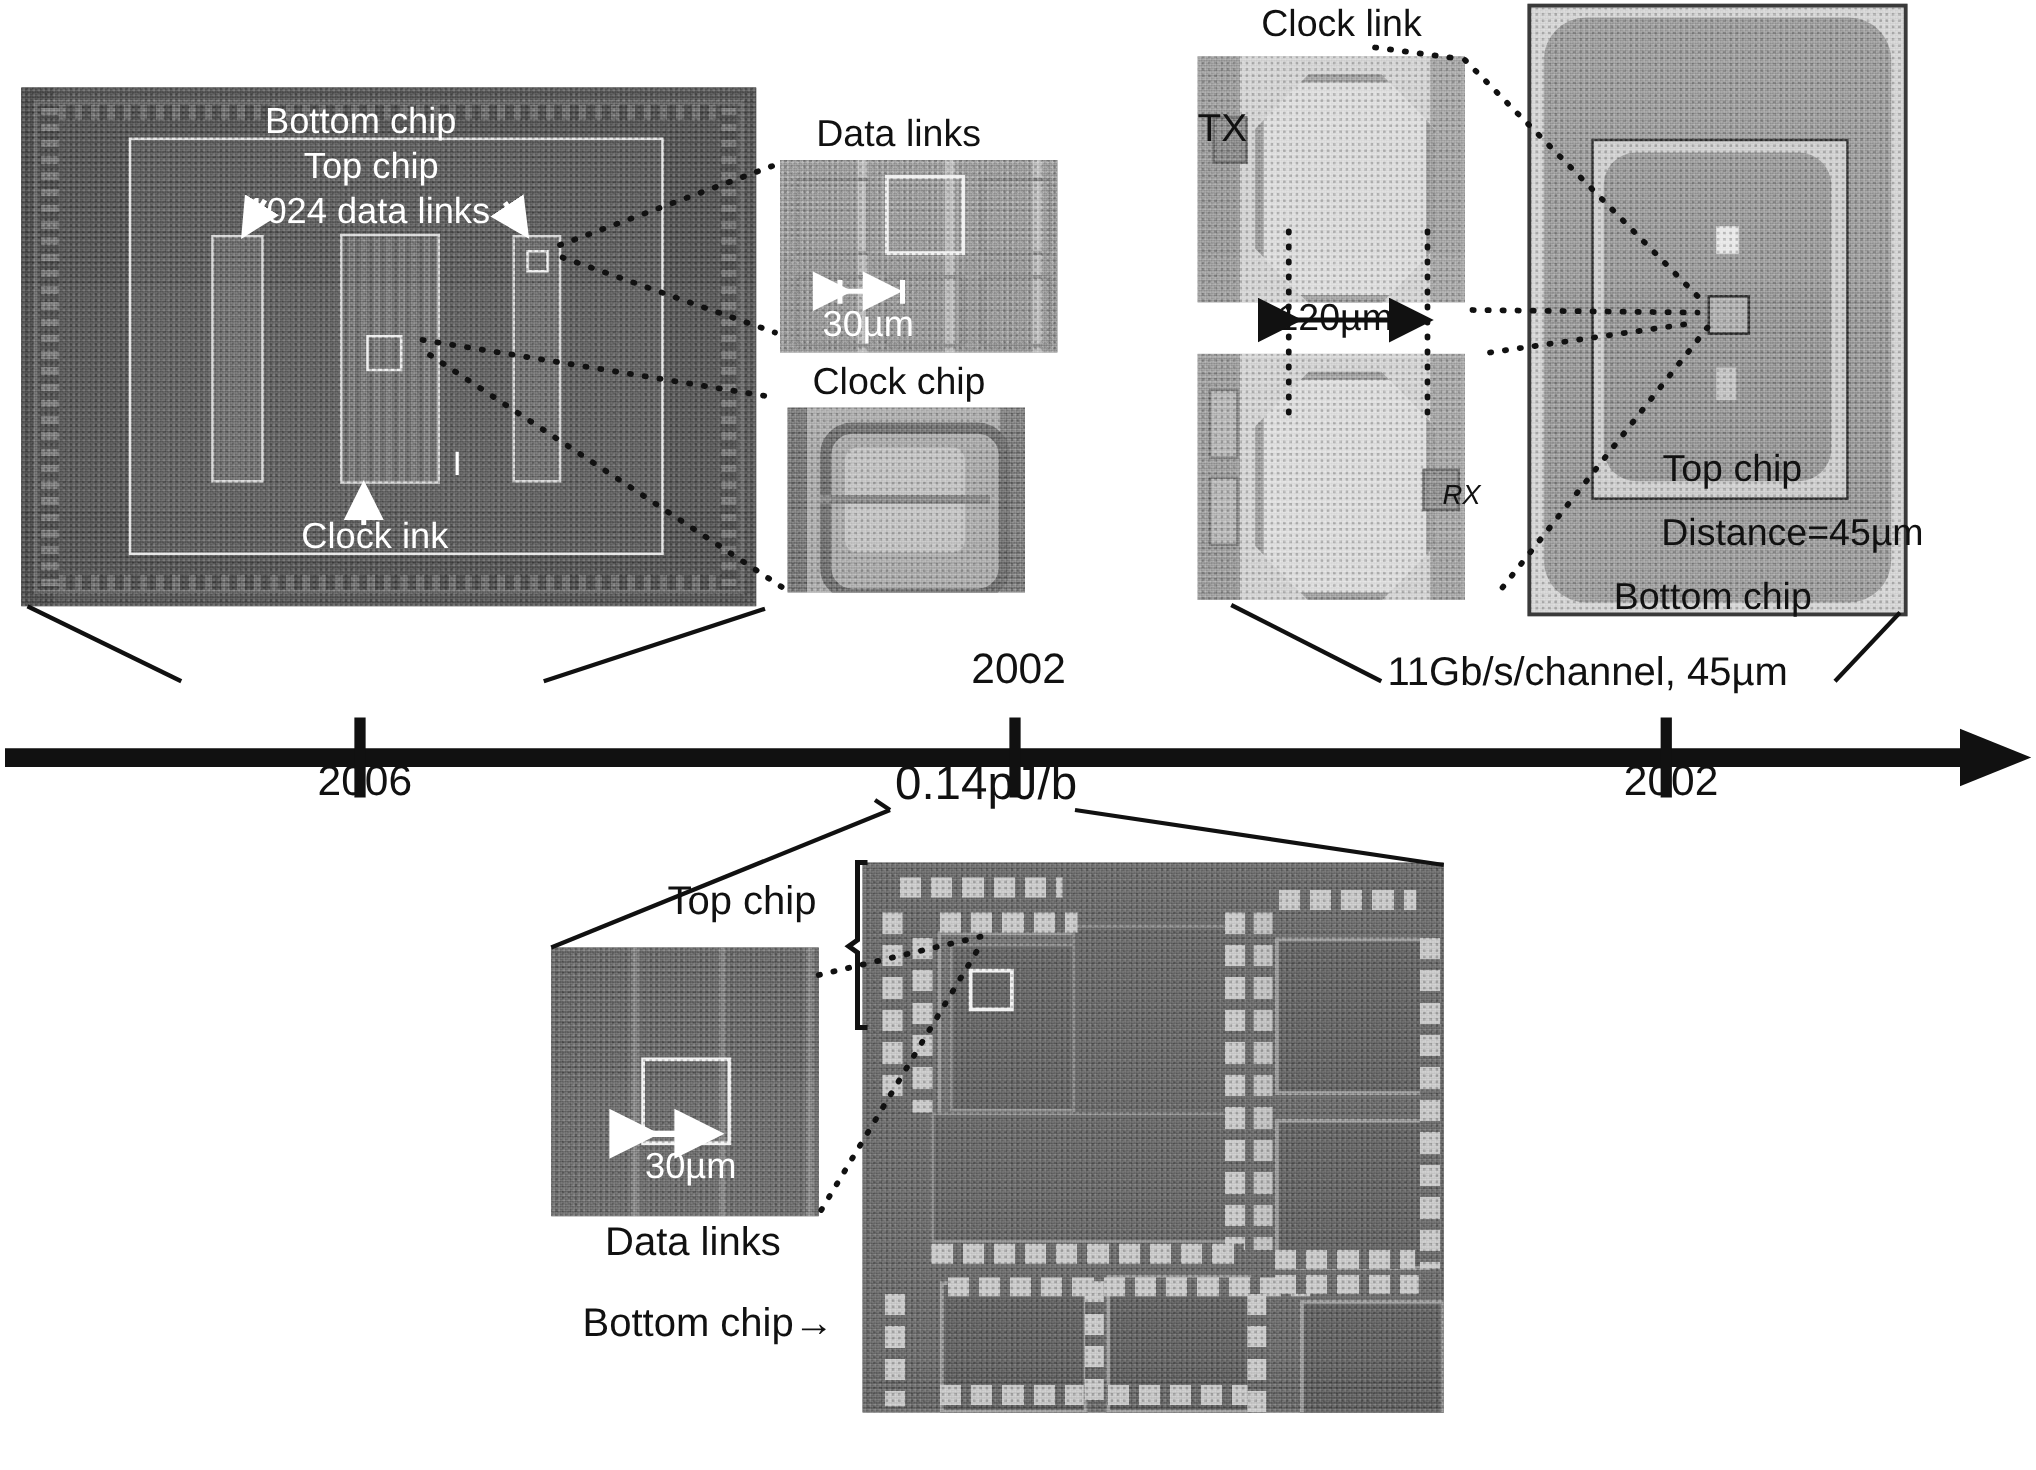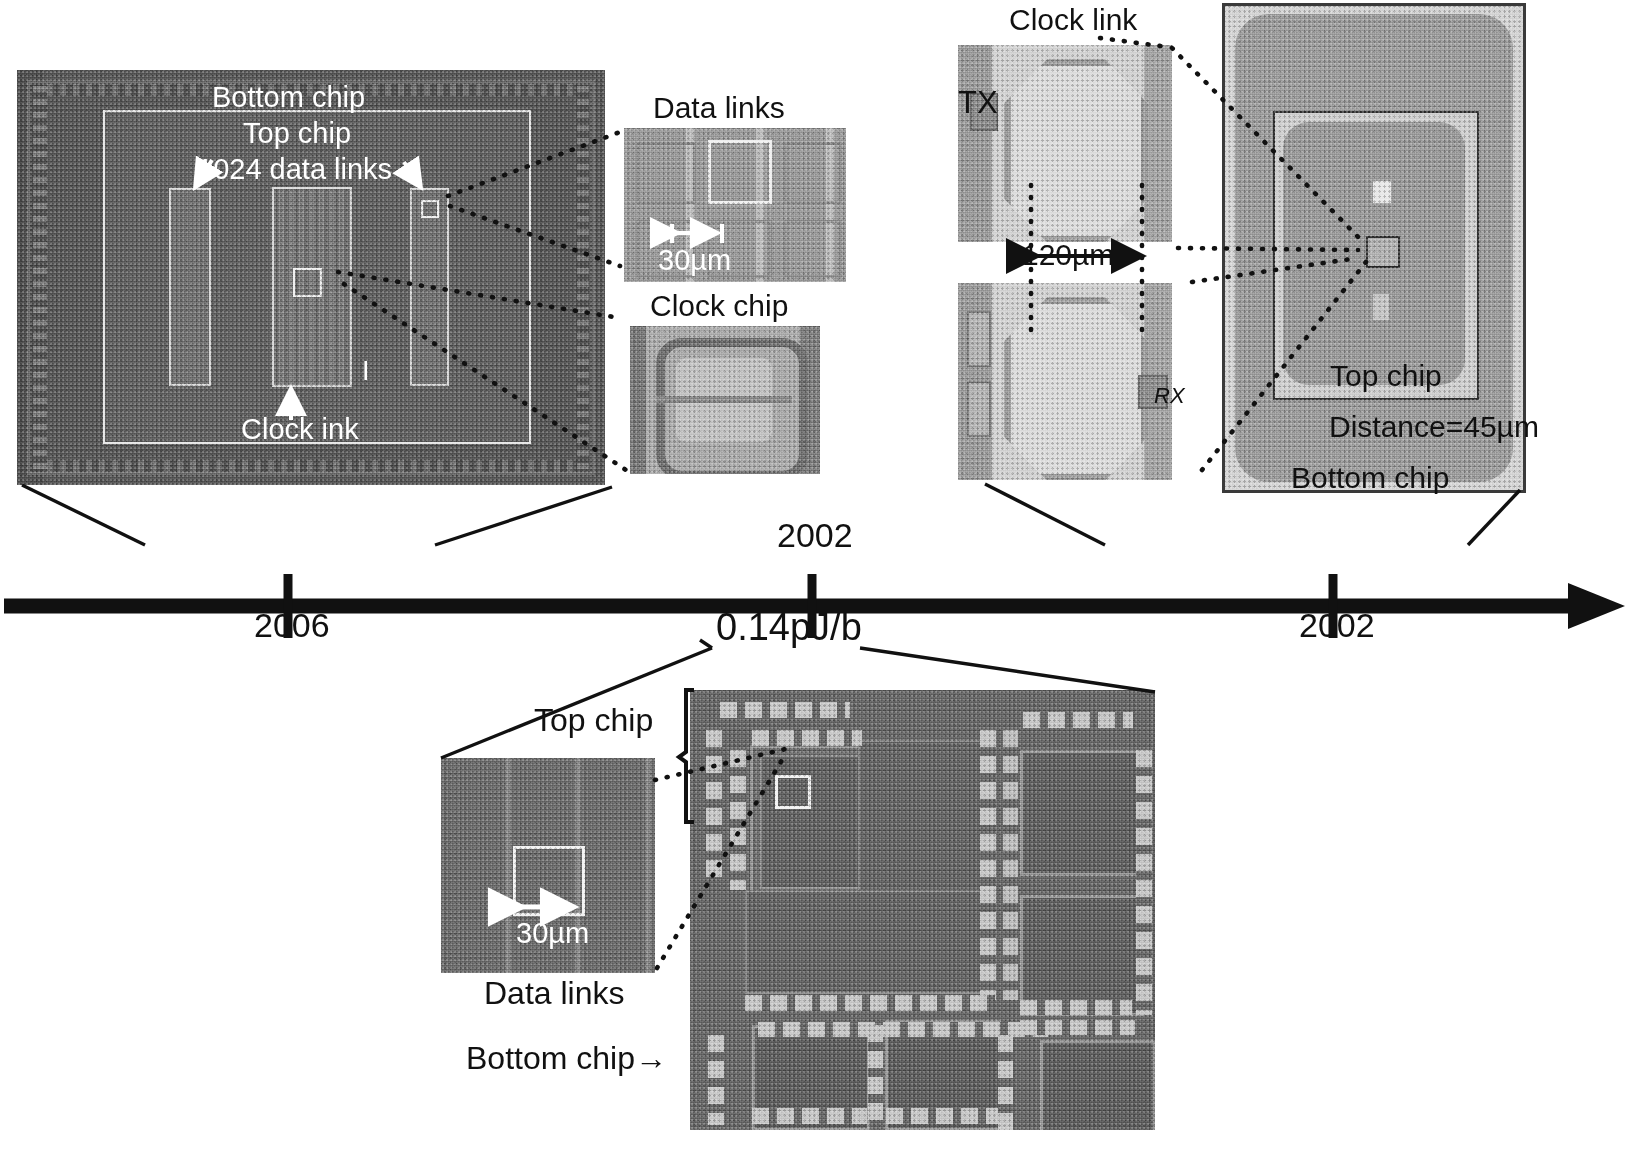--- a/index.html
+++ b/index.html
@@ -138,20 +138,21 @@
     <div style="position:absolute;left:148px;top:288px;width:16px;height:26px;background:#c6c6c6;"></div>
 
     <div style="position:absolute;left:141px;top:230px;width:30px;height:28px;border:2px solid #2e2e2e;background:#b2b2b2;"></div>
     <div class="noise"></div>
       <div class="grain"></div>
   </div>
   <div class="lbl b" style="left:1330px;top:361px;font-size:30px;z-index:5;">Top chip</div>
   <div class="lbl b" style="left:1329px;top:412px;font-size:30px;z-index:5;">Distance=45µm</div>
   <div class="lbl b" style="left:1291px;top:463px;font-size:30px;z-index:5;">Bottom chip</div>
 
+  <div class="lbl b" style="left:1110px;top:521px;font-size:32px;">11Gb/s/channel, 45µm</div>
   <div class="lbl b" style="left:716px;top:608px;font-size:38px;">0.14pJ/b</div>
 
   <div class="lbl b" style="left:254px;top:608px;font-size:34px;">2006</div>
   <div class="lbl b" style="left:777px;top:518px;font-size:34px;">2002</div>
   <div class="lbl b" style="left:1299px;top:608px;font-size:34px;">2002</div>
 
   <div class="die" style="left:441px;top:758px;width:214px;height:215px;background:#6e6e6e;">
     <div style="position:absolute;inset:0;background:
         repeating-linear-gradient(90deg,#6a6a6a 0 64px,#848484 64px 70px),
         repeating-linear-gradient(180deg,#6e6e6e 0 64px,#888 64px 70px);"></div>

